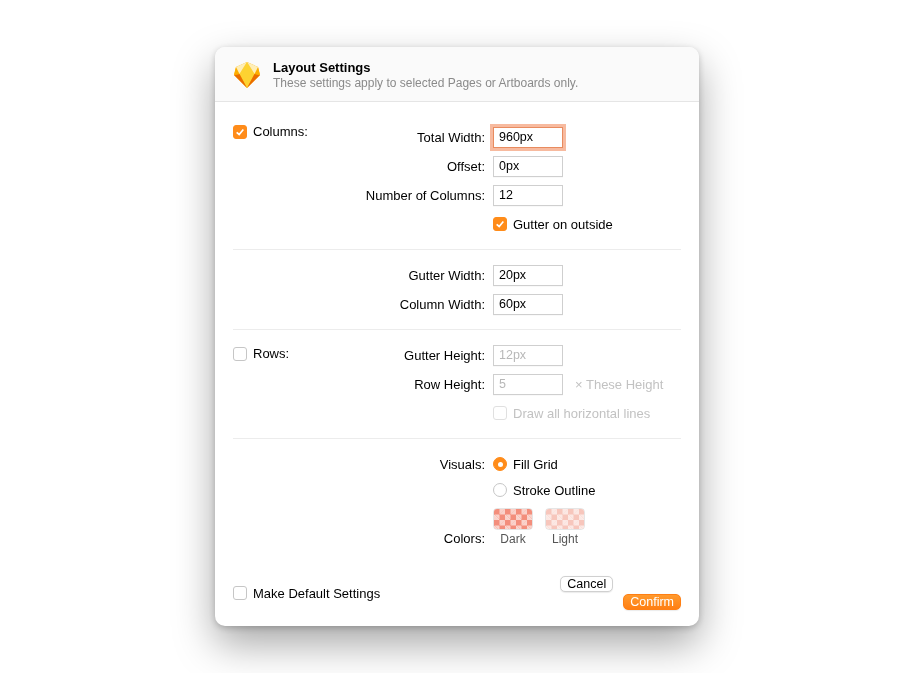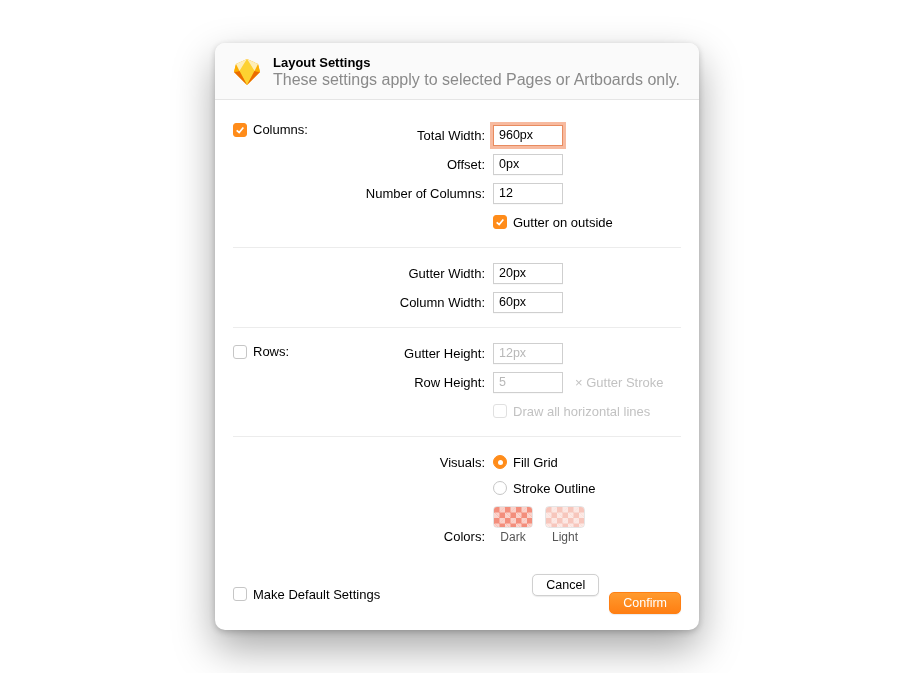--- a/index.html
+++ b/index.html
@@ -28,21 +28,21 @@
     padding: 12px 16px 10px 16px;
     border-bottom: 1px solid #e5e5e5;
     background: #fafafa;
   }
   .app-icon {
     width: 32px;
     height: 32px;
     flex-shrink: 0;
   }
   .header-text .title { font-weight: 600; font-size: 13px; }
-  .header-text .subtitle { font-size: 16px; color: #8a8a8a; margin-top: 1px; }
+  .header-text .subtitle { font-size: 12px; color: #8a8a8a; margin-top: 1px; }
   .body { padding: 20px 18px 6px 18px; }
   .section { padding: 4px 0 14px 0; }
   .section + .section { border-top: 1px solid #ececec; padding-top: 14px; }
   .section-inner { margin-left: 94px; }
   .row {
     display: flex;
     align-items: center;
     margin-bottom: 7px;
     min-height: 22px;
   }
@@ -134,22 +134,22 @@
   .swatch-group { display: flex; flex-direction: column; align-items: center; gap: 2px; }
   .swatch-label { font-size: 12px; color: #555; }
   .footer {
     display: flex;
     align-items: center;
     padding: 10px 18px 16px 18px;
   }
   .footer-left { display: flex; gap: 6px; }
   .footer-right { margin-left: auto; display: flex; gap: 10px; }
   button.btn {
-    height: 22px;
-    padding: 0 13px;
+    height: 16px;
+    padding: 0 6px;
     border-radius: 5px;
     border: 1px solid #d0d0d0;
     background: #fff;
     font-size: 12.5px;
     cursor: pointer;
     box-shadow: 0 0.5px 1px rgba(0,0,0,0.08);
   }
   button.btn.primary {
     background: linear-gradient(#ff9a2e, #ff7f13);
     border-color: #ff7f13;
@@ -252,21 +252,21 @@
         <div class="row">
           <div class="row-label">Gutter Height:</div>
           <div class="row-field">
             <input type="text" class="field" disabled="" value="12px" style="">
           </div>
         </div>
         <div class="row">
           <div class="row-label">Row Height:</div>
           <div class="row-field">
             <input type="text" class="field" disabled="" value="5" style="">
-            <span class="row-suffix disabled-text">× Gutter Stroke</span>
+            <span class="row-suffix disabled-text">× These Height</span>
           </div>
         </div>
         <div class="row">
           <div class="row-label"></div>
           <div class="row-field">
             <span class="checkbox disabled">
               
             </span>
             <span class="disabled-text">Draw all horizontal lines</span>
           </div>

